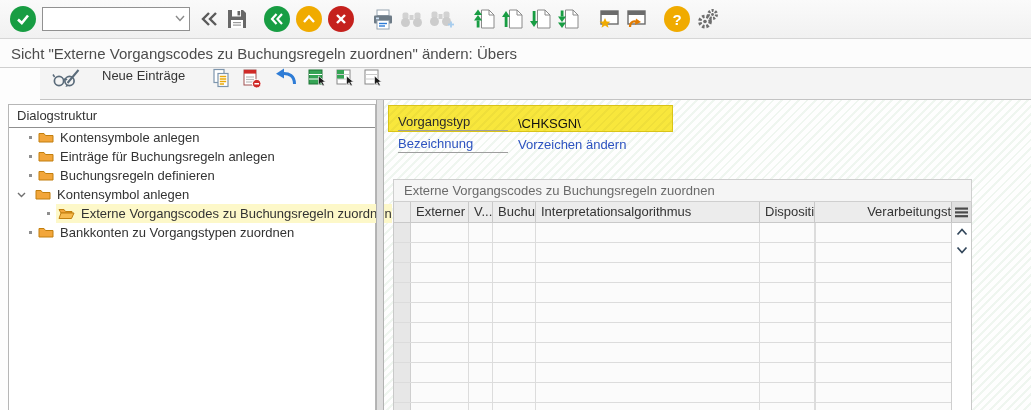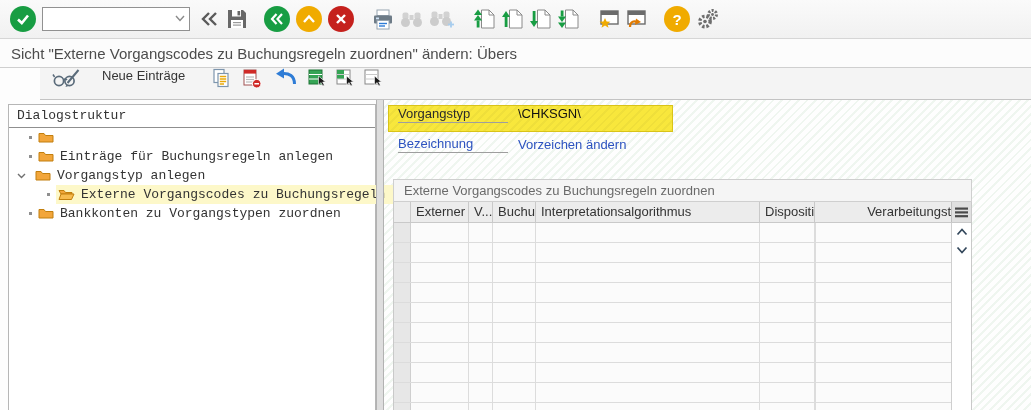--- a/index.html
+++ b/index.html
@@ -47,41 +47,41 @@
   
   .content {
     position:absolute; left:0; top:100px; width:1031px; height:310px;
     background:
       repeating-linear-gradient(135deg, rgba(110,175,115,0.10) 0px, rgba(110,175,115,0.10) 2px, transparent 2px, transparent 6px),
       #fefefe;
   }
   .left-gutter { position:absolute; left:0; top:0; width:376px; height:310px; background:#fdfdfd; }
   .tree-panel {
     position:absolute; left:8px; top:4px; width:368px; height:306px;
-    background:#fff; border:1px solid #b6b6b6; border-bottom:none;font-family:Liberation Mono, monospace;
+    background:#fff; border:1px solid #b6b6b6; border-bottom:none;
   }
   .tree-header { height:23px; line-height:22px; padding-left:8px; color:#333; border-bottom:1px solid #8f8f8f; }
   .tree-item { height:19px; display:flex; align-items:center; cursor:pointer; }
   .tw { width:12px; flex:0 0 auto; display:flex; align-items:center; justify-content:center; margin-left:6px; }
   .bullet { width:3px; height:3px; background:#8f8f8f; flex:0 0 auto; margin:0 6px 0 2px; }
   .tree-item .lbl { margin-left:6px; white-space:nowrap; }
   .tree-item.child { padding-left:18px; }
   .sel-band { display:flex; align-items:center; flex:1; height:19px; background:#fdf8c9; }
   .sel-band .lbl { margin-left:6px; }
   .splitter { position:absolute; left:376px; top:0; width:8px; height:310px;
     background:#dedede; border-left:1px solid #b2b2b2; border-right:1px solid #b2b2b2; cursor:col-resize; }
   
   .right-pane { position:absolute; left:384px; top:0; width:647px; height:310px; }
   .field-highlight {
     position:absolute; left:4px; top:5px; width:285px; height:27px;
     background:
       repeating-linear-gradient(135deg, rgba(0,0,0,0.035) 0 2px, transparent 2px 6px),
       #f8e73c;
     border:1px solid #d9c318;
-    display:flex; align-items:flex-start; padding-left:9px;
+    display:flex; align-items:flex-end; padding-left:9px;
   }
   .fld-label { width:110px; height:17px; line-height:16px; border-bottom:1px solid #9e9e9e; color:#2b2b2b; flex:0 0 auto; }
   .fld-label.blue { color:#2d53c0; }
   .fld-value { margin-left:10px; color:#111; white-space:nowrap; }
   .fld-value.blue { color:#2d53c0; }
   .field-row2 { position:absolute; left:4px; top:34px; height:21px; display:flex; align-items:center; padding-left:10px; }
   
   .maintable { position:absolute; left:9px; top:79px; width:579px; }
   .tbl-caption {
     height:23px; line-height:22px; padding-left:10px;
@@ -357,43 +357,54 @@
     <div class="tree-header">Dialogstruktur</div>
 
     <div class="tree-item">
       <span class="tw"></span>
         <span class="bullet"></span>
       <span>
           <svg width="16" height="11" viewBox="0 0 16 11">
             <path d="M1 1.5 H6 L7.5 3.5 H15 V10 H1 Z" fill="#f2a63b" stroke="#c27f0e"></path>
           </svg>
         </span>
+      <span class="lbl">Kontensymbole anlegen</span>
     </div>
     <div class="tree-item">
       <span class="tw"></span>
         <span class="bullet"></span>
       <span>
           <svg width="16" height="11" viewBox="0 0 16 11">
             <path d="M1 1.5 H6 L7.5 3.5 H15 V10 H1 Z" fill="#f2a63b" stroke="#c27f0e"></path>
           </svg>
         </span>
       <span class="lbl">Einträge für Buchungsregeln anlegen</span>
+    </div>
+    <div class="tree-item">
+      <span class="tw"></span>
+        <span class="bullet"></span>
+      <span>
+          <svg width="16" height="11" viewBox="0 0 16 11">
+            <path d="M1 1.5 H6 L7.5 3.5 H15 V10 H1 Z" fill="#f2a63b" stroke="#c27f0e"></path>
+          </svg>
+        </span>
+      <span class="lbl">Buchungsregeln definieren</span>
     </div>
     <div class="tree-item">
       <span class="tw">
           <svg width="9" height="6" viewBox="0 0 9 6">
             <polyline points="1,1 4.5,4.5 8,1" fill="none" stroke="#707070" stroke-width="1.4"></polyline>
           </svg>
         </span>
       <span style="margin-left:8px;">
           <svg width="16" height="11" viewBox="0 0 16 11">
             <path d="M1 1.5 H6 L7.5 3.5 H15 V10 H1 Z" fill="#f2a63b" stroke="#c27f0e"></path>
           </svg>
         </span>
-      <span class="lbl">Vorgangstyp anlegen</span>
+      <span class="lbl">Kontensymbol anlegen</span>
     </div>
     <div class="tree-item child">
       <span class="tw"></span>
         <span class="bullet"></span>
       <span class="sel-band">
         <span style="margin-left:2px;">
             <svg width="17" height="11" viewBox="0 0 17 11">
               <path d="M1 1.5 H6 L7.5 3.5 H14 V5 H3 Z" fill="#f2a63b" stroke="#c27f0e"></path>
               <path d="M3 5 H16 L13.5 10.5 H1 Z" fill="#f7bb4f" stroke="#c27f0e"></path>
             </svg>

